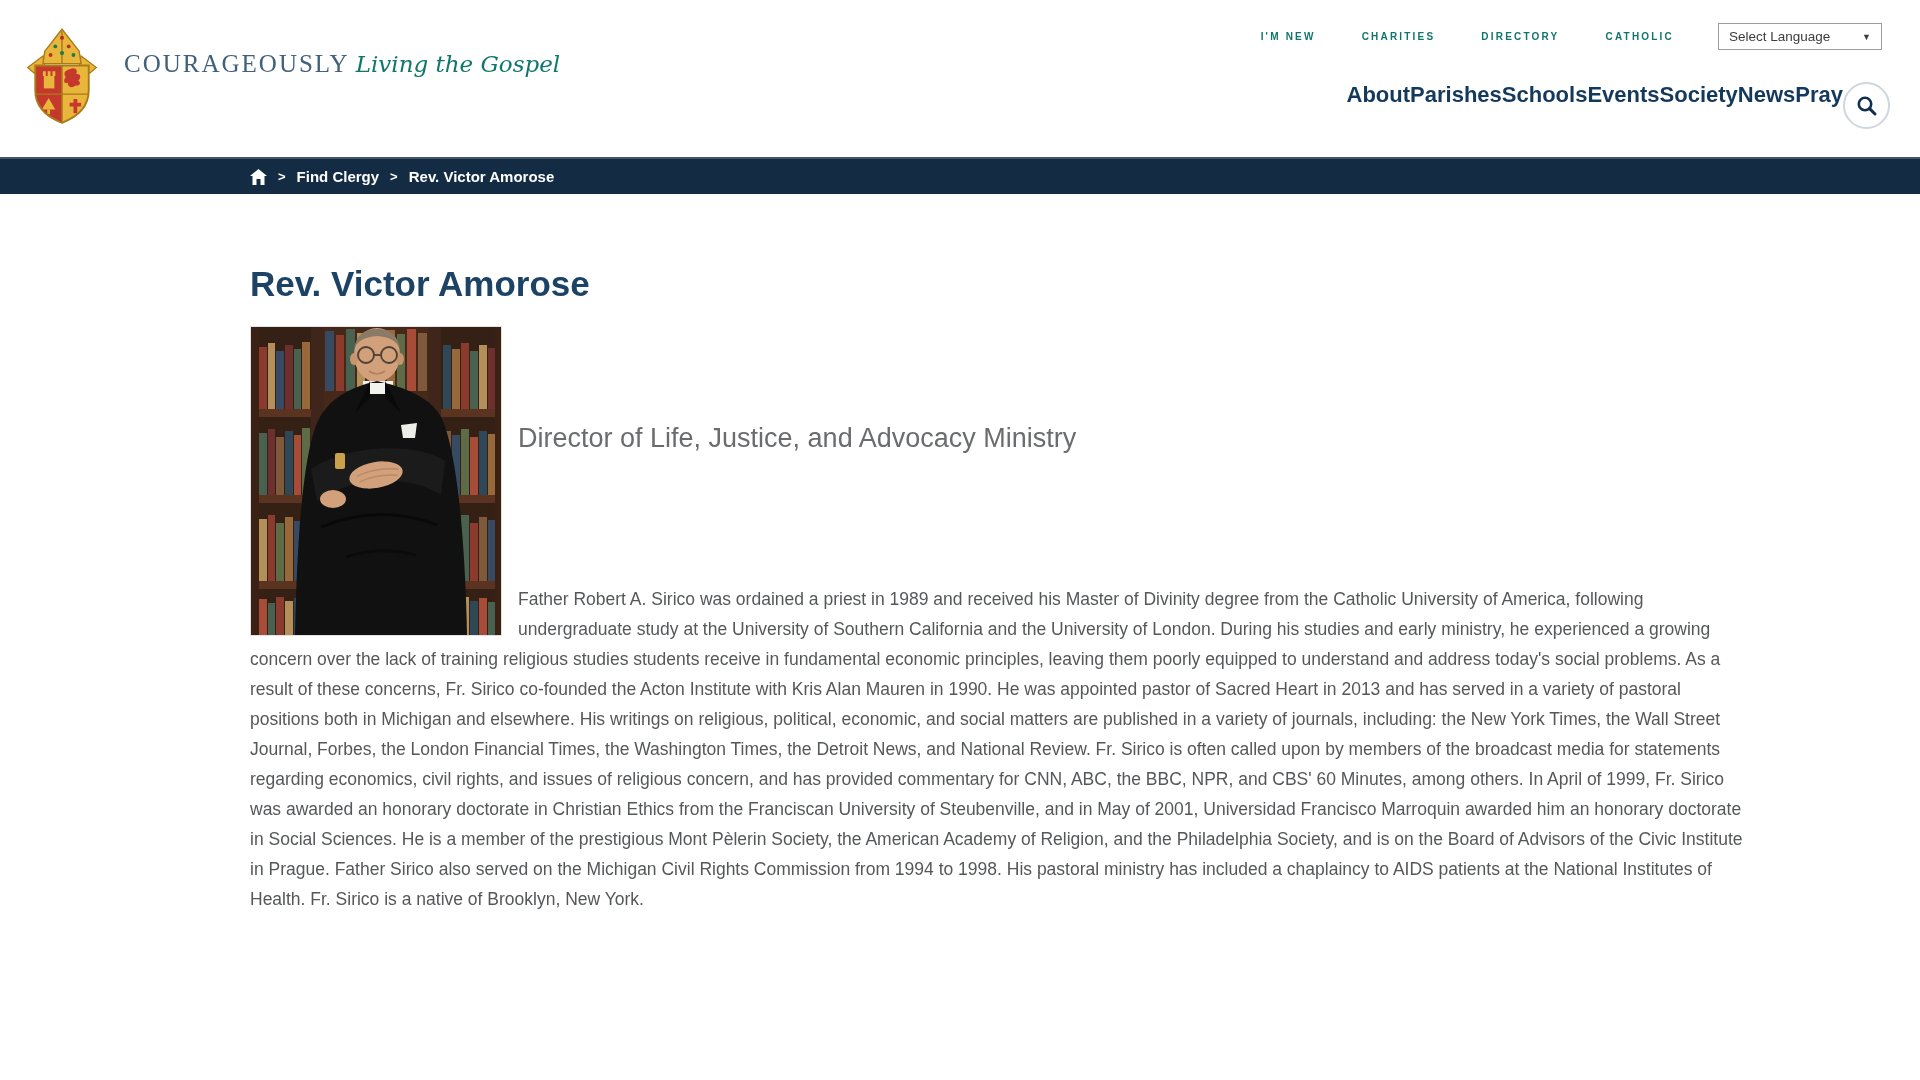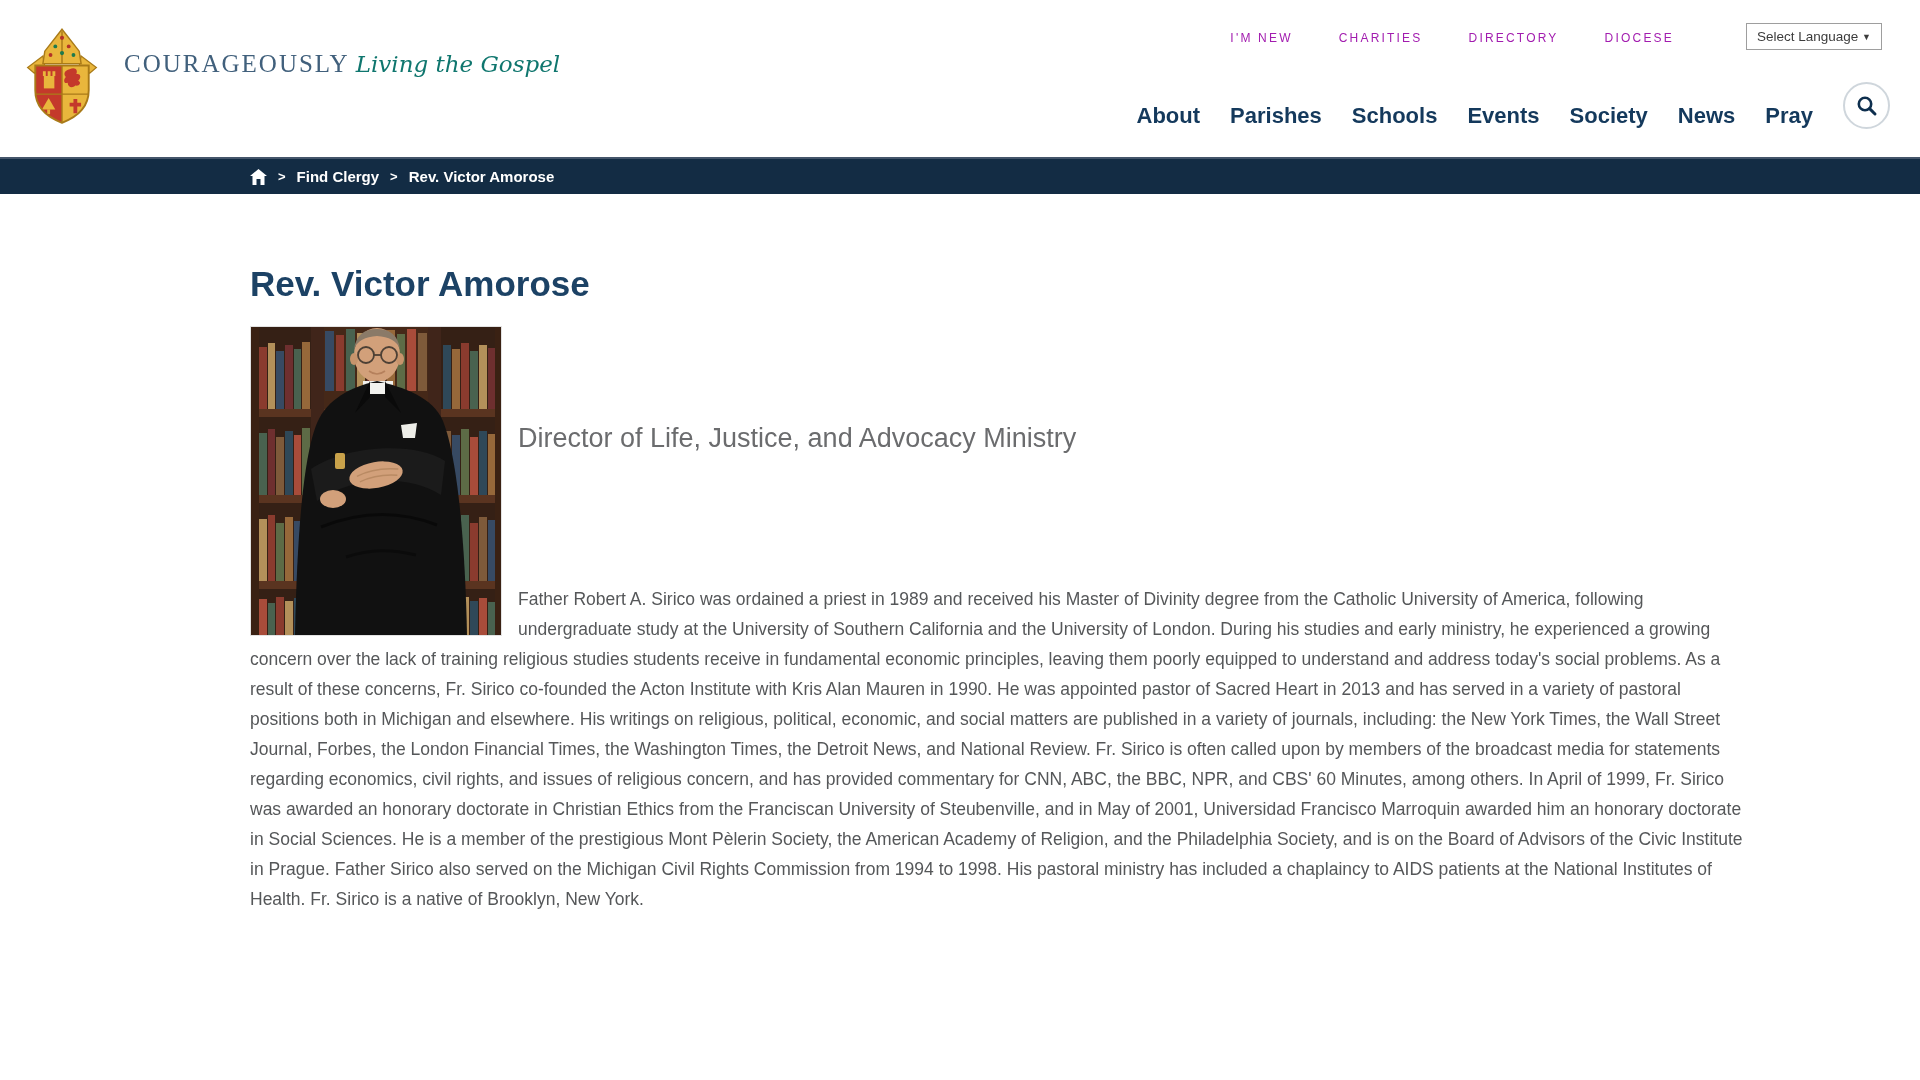--- a/index.html
+++ b/index.html
@@ -12,29 +12,29 @@
   
   .site-header { position:relative; height:157px; background:#ffffff; }
   .logo { position:absolute; left:20px; top:26px; display:flex; align-items:flex-start; text-decoration:none; cursor:pointer; }
   .logo-text { margin-left:10px; padding-top:22px; }
   .logo-title { font-size:21px; font-weight:bold; color:#1d4263; letter-spacing:0.2px; white-space:nowrap; }
   .logo-tagline { margin-top:2px; margin-left:10px; white-space:nowrap; }
   .tagline-serif { font-family:"Liberation Serif", serif; font-size:25px; color:#41607c; letter-spacing:2px; }
   .tagline-script { font-family:"DejaVu Serif", serif; font-style:italic; font-size:23px; color:#0f766e; margin-left:6px; }
 
   .utility-nav { position:absolute; top:31px; right:246px; display:flex; gap:46px; }
-  .utility-nav a { font-size:12px; letter-spacing:2.2px; color:#a21caf; text-decoration:none; font-weight:normal; cursor:pointer; white-space:nowrap; }
-
-  .lang-select { position:absolute; top:23px; right:38px; width:136px; height:27px;
+  .utility-nav a { font-size:10px; letter-spacing:2.2px; color:#0f766e; text-decoration:none; font-weight:bold; cursor:pointer; white-space:nowrap; }
+
+  .lang-select { position:absolute; top:23px; right:38px; width:164px; height:27px;
     border:1px solid #9e9e9e; background:#ffffff; display:flex; align-items:center;
     justify-content:space-between; padding:8px 10px; cursor:pointer; }
   .lang-select .val { font-size:13.5px; color:#3c3c3c; }
   .lang-select .caret { font-size:9px; color:#3c3c3c; }
 
-  .main-nav { position:absolute; top:82px; right:30px; display:flex; align-items:flex-end; gap:30px; }
+  .main-nav { position:absolute; top:82px; right:30px; display:flex; align-items:flex-start; }
   .main-nav a { font-size:22px; font-weight:bold; color:#14395c; text-decoration:none; cursor:pointer; white-space:nowrap; }
   .search-btn { width:47px; height:47px; border-radius:50%; border:2px solid #cfd6dc; background:#ffffff;
     display:flex; align-items:center; justify-content:center; cursor:pointer; padding:0; }
 
   
   .breadcrumb-bar { height:37px; background:#132c44; border-top:2px solid #44556a;
     display:flex; align-items:center; padding-left:250px; }
   .breadcrumb-bar a, .breadcrumb-bar span { color:#ffffff; font-size:15px; font-weight:bold; text-decoration:none; }
   .breadcrumb-bar .sep { margin:0 11px; font-size:13px; }
   .bc-home { display:flex; align-items:center; cursor:pointer; }
@@ -98,21 +98,21 @@
         <div class="logo-tagline">
           <span class="tagline-serif">COURAGEOUSLY</span><span class="tagline-script">Living the Gospel</span>
         </div>
       </div>
     </a>
 
     <nav class="utility-nav">
       <a>I'M NEW</a>
       <a>CHARITIES</a>
       <a>DIRECTORY</a>
-      <a>DIOCESE</a>
+      <a>CATHOLIC</a>
     </nav>
 
     <div class="lang-select">
       <span class="val">Select Language</span>
       <span class="caret">▼</span>
     </div>
 
     <nav class="main-nav">
       <a>About</a>
       <a>Parishes</a>

